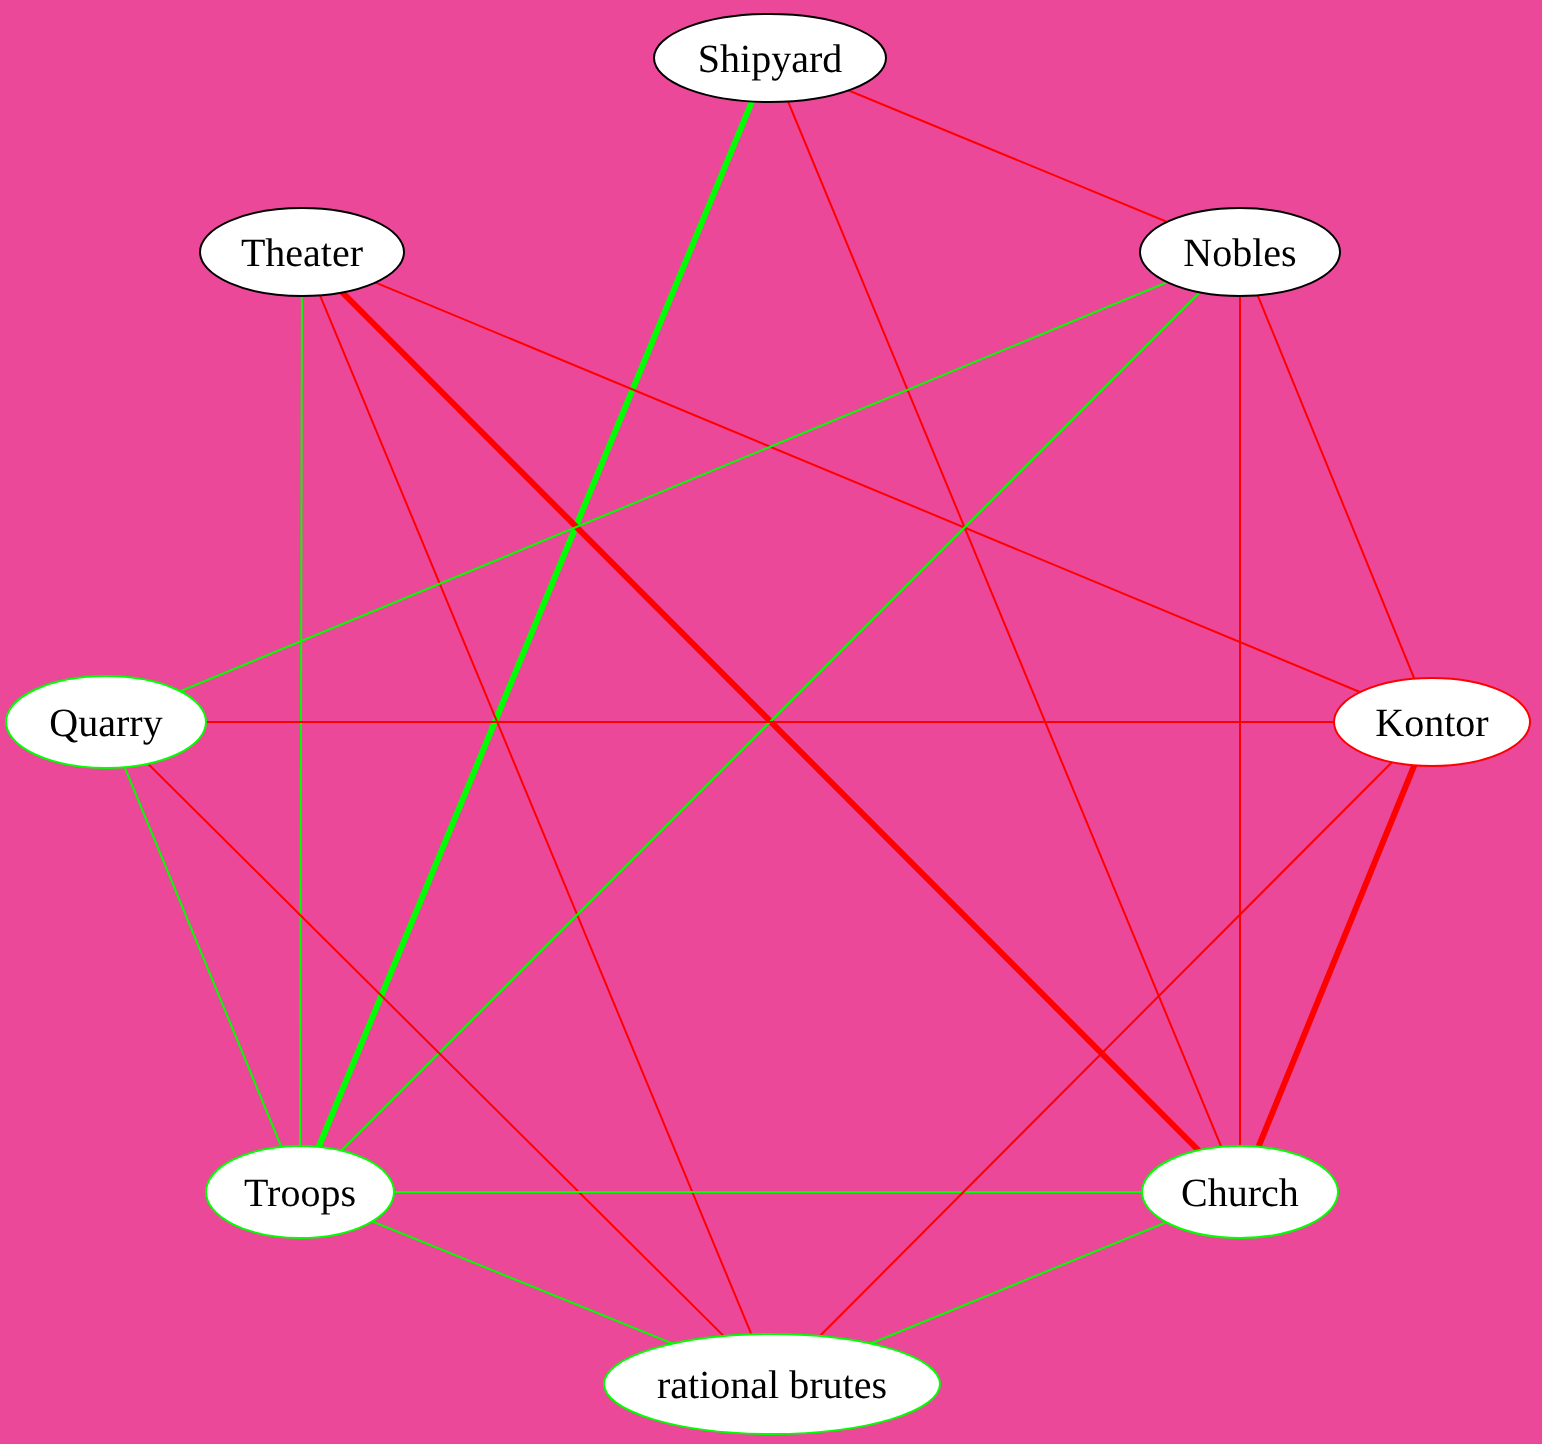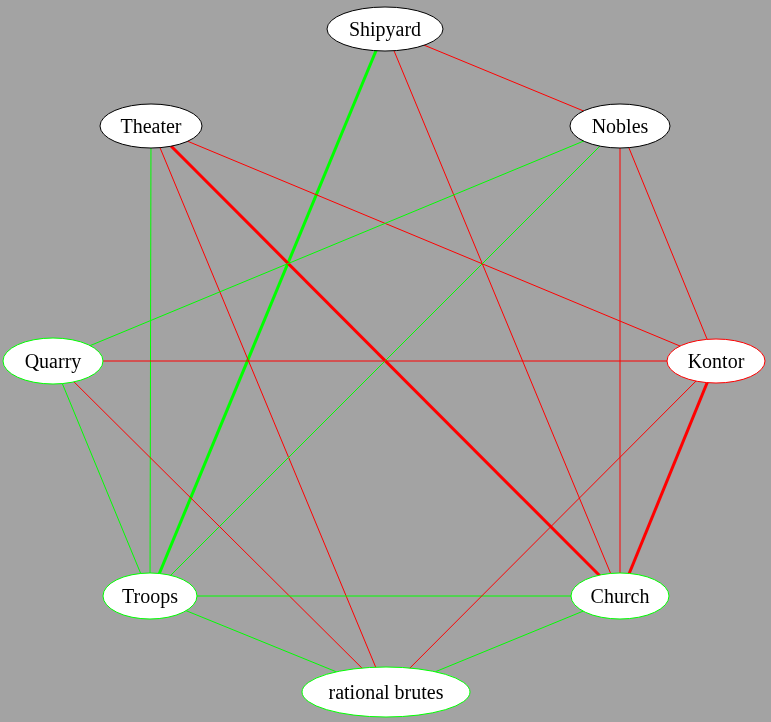--- a/index.html
+++ b/index.html
@@ -4,21 +4,21 @@
 <style>
   html, body {
     margin: 0;
     padding: 0;
     background: #ffffff;
   }
   .graph-figure {
     width: 771px;
     height: 722px;
     position: relative;
-    background: #a3a3a3;
+    background: #ec4899;
     overflow: hidden;
   }
   svg text {
     font-family: "Liberation Serif", "DejaVu Serif", serif;
     font-size: 20px;
     fill: #000000;
   }
 </style>
 </head>
 <body>

